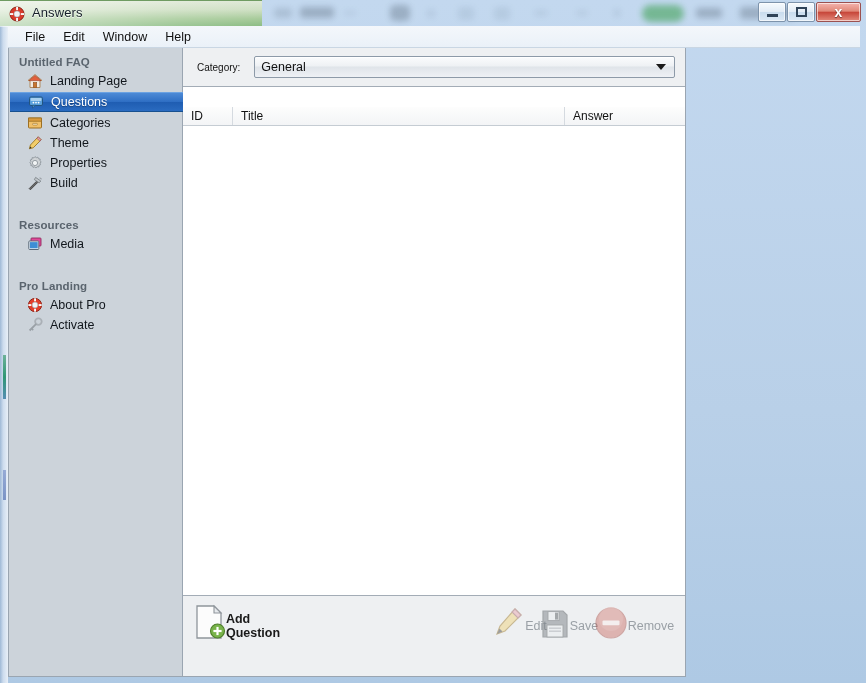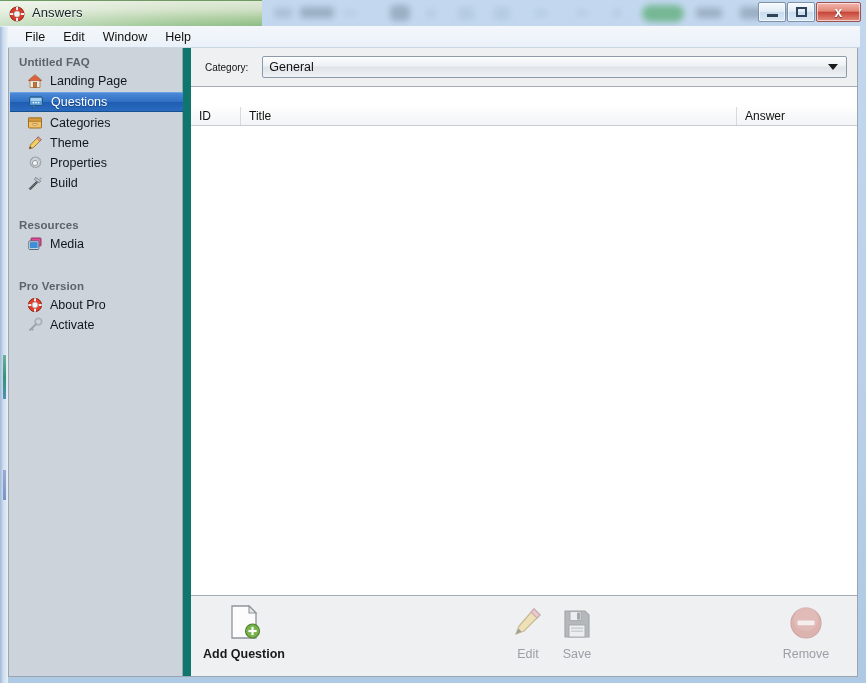--- a/index.html
+++ b/index.html
@@ -104,26 +104,25 @@
     padding-left: 8px;
   }
   .menu-item {
     font-size: 12.5px; color: #111; padding: 2px 9px;
     white-space: nowrap; cursor: default;
   }
 
   
   #client {
     position: absolute; left: 8px; top: 48px;
-    width: 850px; height: 629px;
-    background: #0f766e;
+    width: 678px; height: 629px;
+    background: #4d7c0f;
     border: 1px solid #9aa5b1;
     border-top: none;
     display: flex;
-    gap: 8px;
   }
 
   
   #sidebar {
     width: 174px; height: 100%;
     background: #ccd3da;
     border-right: 1px solid #9aa5b1;
     position: relative;
     padding-top: 4px;
   }
@@ -211,21 +210,21 @@
   .th.col-answer { width: 120px; border-right: none; }
   #table-body { flex: 1; background: #fff; }
 
   
   #toolbar {
     height: 80px; background: #eef0f2;
     display: flex; align-items: center;
     position: relative;
   }
   .tb-btn {
-    display: flex; flex-direction: column; align-items: center;
+    display: flex; flex-direction: row; align-items: center;
     justify-content: center; width: 86px;
     cursor: default; user-select: none;
   }
   .tb-icon { height: 36px; display: flex; align-items: flex-end; justify-content: center; }
   .tb-label { font-size: 12.5px; color: #1a1a1a; margin-top: 7px; font-weight: bold; }
   .tb-btn.disabled .tb-label { color: #9aa0a6; font-weight: normal; }
   .tb-btn.disabled .tb-icon { opacity: .45; }
 
   #tb-add { position: absolute; left: 10px; top: 8px; }
   #tb-edit { position: absolute; left: 294px; top: 8px; }
@@ -379,21 +378,21 @@
             <rect x="4" y="2" width="10" height="8" rx=".8" fill="#e04a9a" stroke="#8d2a5f" stroke-width=".9"></rect>
             <rect x="1.8" y="5" width="10" height="8.5" rx=".8" fill="#f2f5f8" stroke="#5b6a78" stroke-width="1"></rect>
             <rect x="2.9" y="6.1" width="7.8" height="6.2" fill="#3d8ed4"></rect>
           </svg>
         </span>
         <span>Media</span>
       </div>
 
       <div class="sb-gap"></div>
 
-      <div class="sb-group-title">Pro Version</div>
+      <div class="sb-group-title">Pro Landing</div>
 
       <div class="sb-item">
         <span class="sb-icon">
           <svg width="16" height="16" viewBox="0 0 16 16">
             <circle cx="8" cy="8" r="6.6" fill="#e2402c" stroke="#8e2216" stroke-width="1"></circle>
             <circle cx="8" cy="8" r="2.9" fill="#f4f6f7" stroke="#9aa0a6" stroke-width=".6"></circle>
             <rect x="7.1" y="1.3" width="1.9" height="3" fill="#fafafa"></rect>
             <rect x="7.1" y="11.7" width="1.9" height="3" fill="#fafafa"></rect>
             <rect x="1.3" y="7.1" width="3" height="1.9" fill="#fafafa"></rect>
             <rect x="11.7" y="7.1" width="3" height="1.9" fill="#fafafa"></rect>

